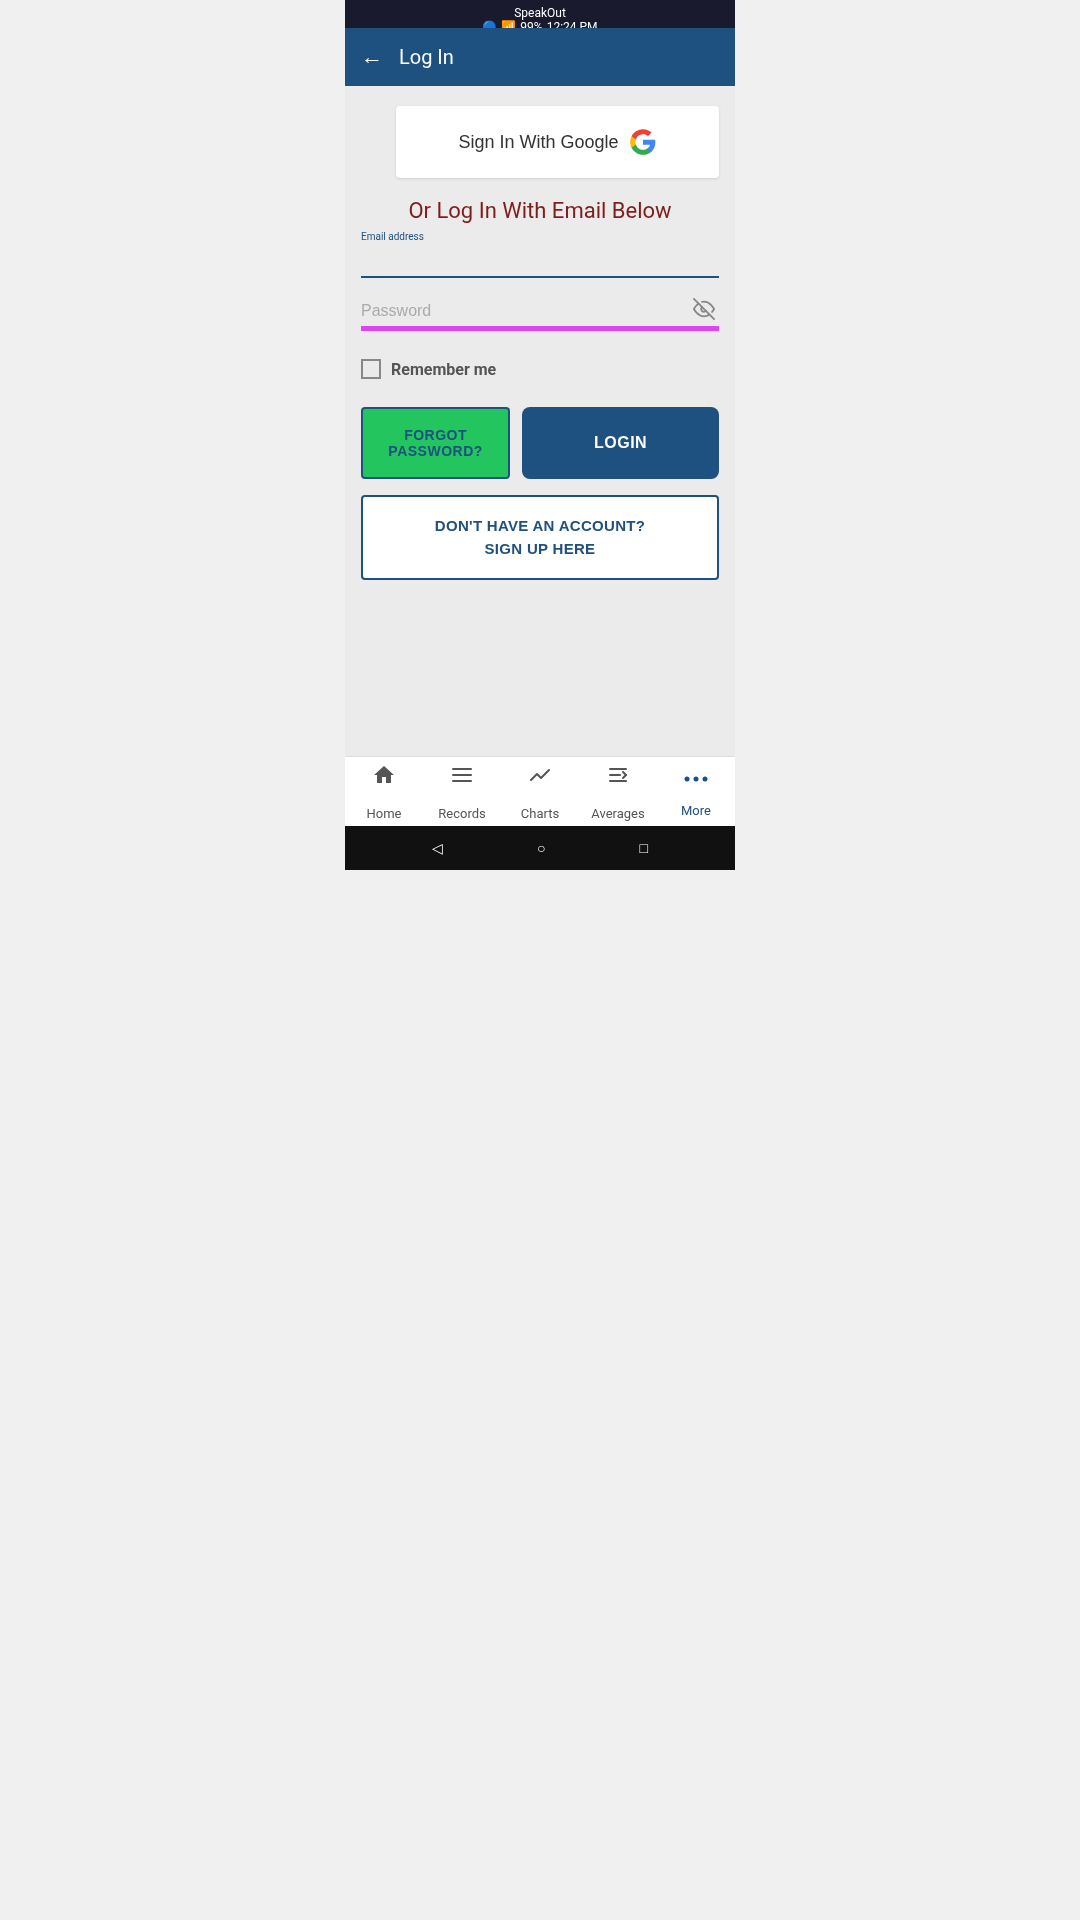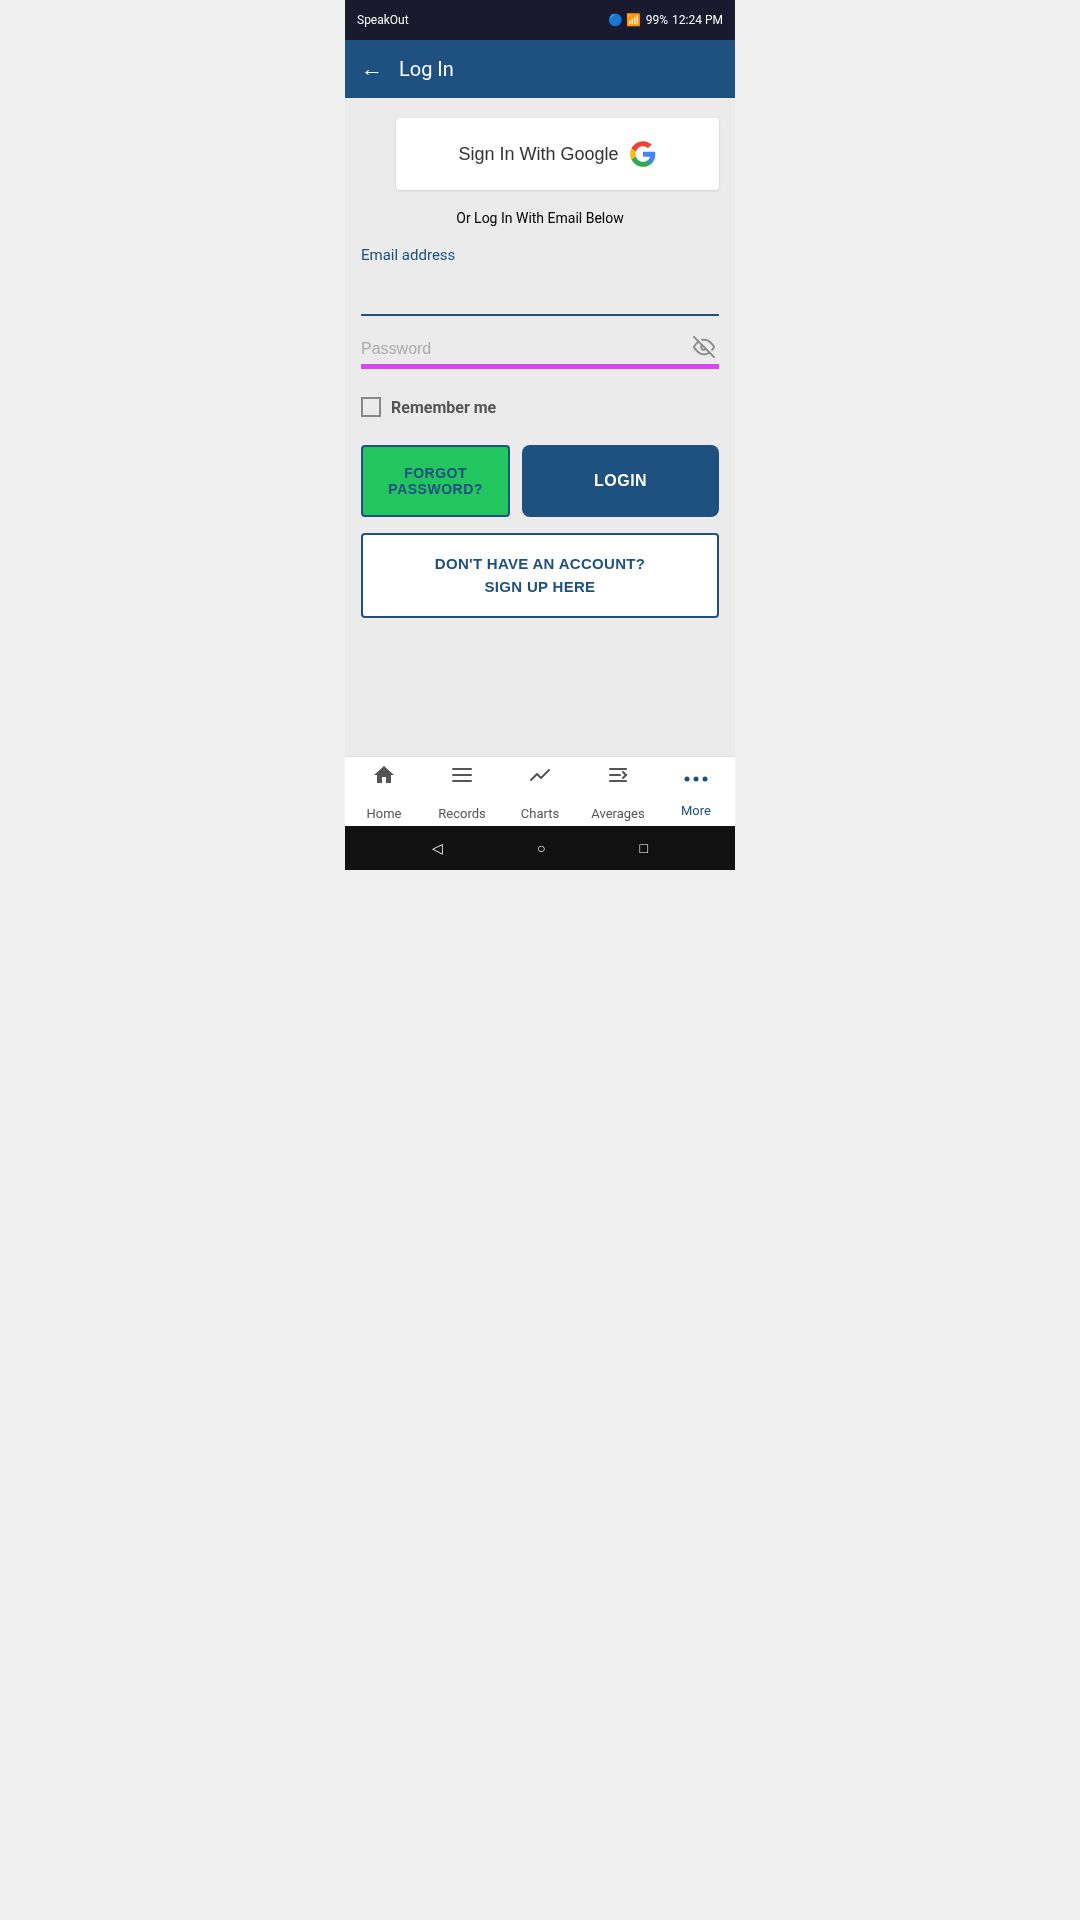--- a/index.html
+++ b/index.html
@@ -19,21 +19,22 @@
 
     
     .status-bar {
       background: #1a1a2e;
       color: white;
       font-size: 13px;
       padding: 6px 12px;
       display: flex;
       justify-content: space-between;
       align-items: center;
-      height: 40px;
+      height: 28px;
+      flex-direction: column;
     }
     .status-left { font-size: 12px; }
     .status-right {
       display: flex;
       align-items: center;
       gap: 4px;
       font-size: 12px;
     }
 
     
@@ -85,33 +86,33 @@
     }
 
     .google-logo {
       width: 28px;
       height: 28px;
     }
 
     
     .or-text {
       text-align: center;
-      color: #000000;
-      font-size: 14px;
-      margin-bottom: 20px;
+      color: #7f1d1d;
+      font-size: 22px;
+      margin-bottom: 8px;
     }
 
     
     .field-group {
       margin-bottom: 18px;
     }
     .field-label {
       color: #1e5080;
-      font-size: 15px;
-      margin-bottom: 20px;
+      font-size: 10px;
+      margin-bottom: 4px;
       display: block;
     }
     .field-input-wrap {
       position: relative;
       border-bottom: 2px solid #1e5080;
     }
     .field-input-wrap.inactive {
       border-bottom: 5px solid #d946ef;
     }
     .field-input {

